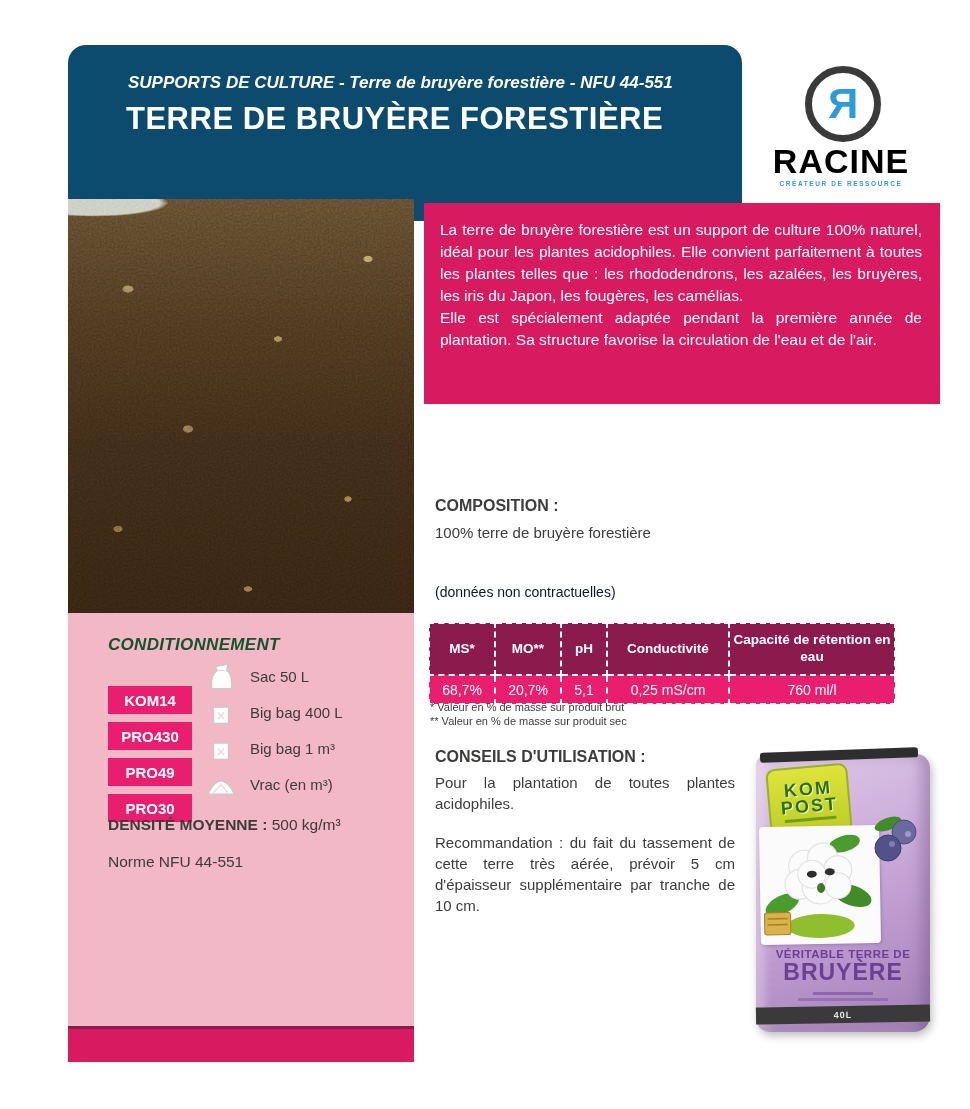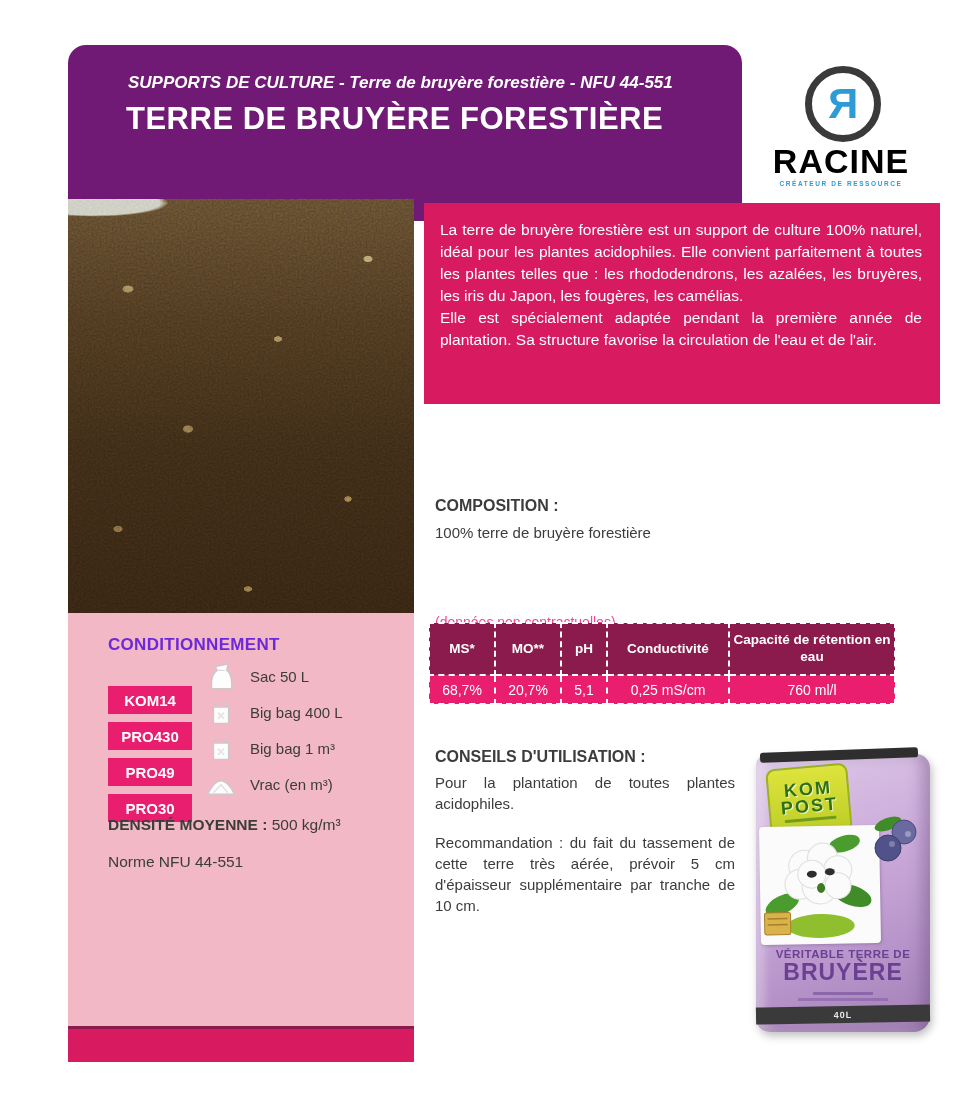--- a/index.html
+++ b/index.html
@@ -1,21 +1,21 @@
 <!DOCTYPE html>
 <html><head>
 <meta charset="utf-8">
 <style>
   html,body{margin:0;padding:0;background:#fafafa;}
   .page{position:relative;width:970px;height:1109px;background:#ffffff;overflow:hidden;
         font-family:"Liberation Sans", sans-serif;color:#3c3c3b;}
   .abs{position:absolute;}
 
   
-  .header-band{left:68px;top:45px;width:674px;height:176px;background:#701a75;border-radius:18px;}
+  .header-band{left:68px;top:45px;width:674px;height:176px;background:#0c4a6e;border-radius:18px;}
   .header-eyebrow{left:60px;top:28px;color:#fff;font-style:italic;font-weight:bold;font-size:17px;white-space:nowrap;}
   .header-title{left:58px;top:56px;color:#fff;font-weight:bold;font-size:31px;letter-spacing:.5px;white-space:nowrap;}
 
   
   .logo-panel{left:742px;top:40px;width:198px;height:158px;background:#fff;text-align:center;}
   .logo-circle{left:63px;top:26px;width:62px;height:62px;border:7px solid #3a3a3a;border-radius:50%;
                display:flex;align-items:center;justify-content:center;}
   .logo-monogram{display:inline-block;transform:scaleX(-1);color:#2e9bd6;font-weight:bold;font-size:42px;line-height:1;}
   .logo-word{left:0;top:104px;width:198px;color:#000000;font-weight:bold;font-size:34px;letter-spacing:1px;line-height:1;}
   .logo-tagline{left:0;top:140px;width:198px;color:#2e9bd6;font-size:6.5px;letter-spacing:1.6px;font-weight:bold;}
@@ -37,37 +37,37 @@
   .intro-box{left:424px;top:203px;width:516px;height:201px;background:#d81b60;}
   .intro-text{position:absolute;left:16px;top:16px;width:482px;color:#fff;font-size:15.5px;line-height:22px;text-align:justify;}
   .intro-text p{margin:0;}
 
   
   .sec-h{font-weight:bold;font-size:16px;color:#3c3c3b;}
   .sec-p{font-size:15px;color:#3c3c3b;}
   .composition-h{left:435px;top:497px;}
   .composition-v{left:435px;top:524px;}
   .valeurs-h{left:435px;top:578px;}
-  .valeurs-sub{left:435px;top:614px;font-size:14px;color:#ec4899;}
+  .valeurs-sub{left:435px;top:584px;font-size:14px;color:#0f172a;}
 
   
   .analytics-table{left:428px;top:622px;border-collapse:collapse;table-layout:fixed;width:466px;}
   .analytics-table th{background:#8c1b4d;color:#fff;font-weight:bold;font-size:13.5px;line-height:1.25;
         border:2px dashed #fff;padding:5px 2px;text-align:center;height:40px;}
   .analytics-table td{background:#e91e6f;color:#fff;font-size:14px;border:2px dashed #fff;padding:3px 2px;text-align:center;height:21px;}
   .footnotes{left:430px;top:700px;font-size:11px;color:#3c3c3b;line-height:14px;}
 
   
   .conseils-h{left:435px;top:748px;}
   .conseils-p1{left:435px;top:772px;width:300px;text-align:justify;line-height:21px;}
   .conseils-p2{left:435px;top:832px;width:300px;text-align:justify;line-height:21px;}
 
   
   .cond-box{left:68px;top:613px;width:346px;height:413px;background:#f2b8c6;}
-  .cond-h{position:absolute;left:40px;top:22px;font-weight:bold;font-size:17px;color:#6d28d9;letter-spacing:.3px;}
+  .cond-h{position:absolute;left:40px;top:22px;font-weight:bold;font-size:17px;color:#14532d;letter-spacing:.3px;font-style:italic;}
   .cond-row{position:absolute;left:40px;width:290px;height:26px;display:flex;align-items:center;}
   .cond-badge{width:84px;height:28px;background:#e91e6f;color:#fff;font-weight:bold;font-size:15px;
               display:flex;align-items:center;justify-content:center;flex:0 0 84px;margin-top:48px;}
   .cond-icon{width:30px;height:30px;margin-left:14px;flex:0 0 30px;}
   .cond-label{margin-left:14px;font-size:15px;color:#3c3c3b;white-space:nowrap;}
   .cond-density{position:absolute;left:40px;top:203px;font-size:15.5px;}
   .cond-density b{font-weight:bold;}
   .cond-norm{position:absolute;left:40px;top:240px;font-size:15.5px;}
   .cond-version{position:absolute;left:42px;top:382px;font-size:16px;color:#ffffff;opacity:.85;margin-top:42px;}
 
@@ -156,20 +156,24 @@
     <tr>
       <td>68,7%</td>
       <td>20,7%</td>
       <td>5,1</td>
       <td>0,25 mS/cm</td>
       <td>760 ml/l</td>
     </tr>
   </tbody>
     </table>
 
+  <div class="abs footnotes">
+    <div>* Valeur en % de masse sur produit brut</div>
+    <div>** Valeur en % de masse sur produit sec</div>
+  </div>
 
   <div class="abs sec-h conseils-h">CONSEILS D'UTILISATION :</div>
   <div class="abs sec-p conseils-p1">Pour la plantation de toutes plantes acidophiles.</div>
   <div class="abs sec-p conseils-p2">Recommandation : du fait du tassement de cette terre très aérée, prévoir 5 cm d'épaisseur supplémentaire par tranche de 10 cm.</div>
 
   <div class="abs cond-box">
     <div class="cond-h">CONDITIONNEMENT</div>
 
     <div class="cond-row" style="top:50px">
       <span class="cond-badge">KOM14</span>

